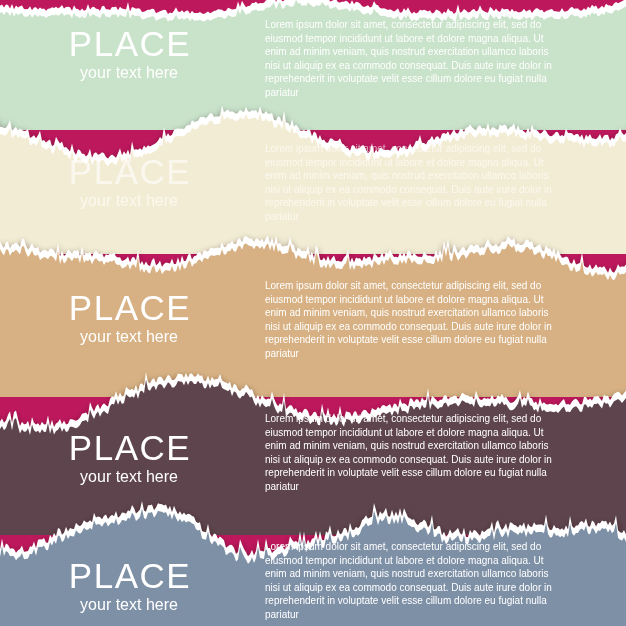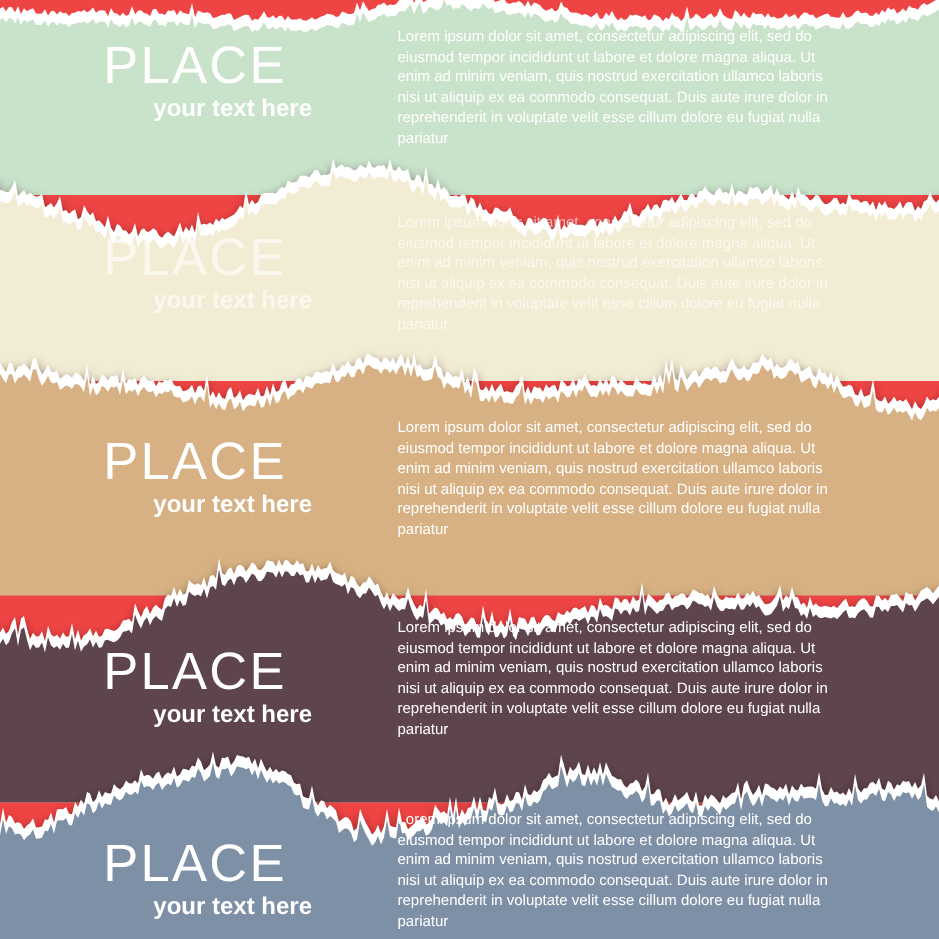--- a/index.html
+++ b/index.html
@@ -7,21 +7,21 @@
     padding: 0;
     background: #ffffff;
   }
 
   #poster {
     position: relative;
     width: 626px;
     height: 626px;
     overflow: hidden;
     font-family: "Liberation Sans", sans-serif;
-    background: #ef4444;
+    background: #be185d;
   }
 
   
   .band {
     position: absolute;
     left: 0;
     width: 626px;
     overflow: visible;
   }
 
@@ -54,25 +54,24 @@
     font-weight: 300;
     letter-spacing: 1.5px;
     color: #ffffff;
     line-height: 1;
     margin: 0;
     white-space: nowrap;
   }
 
   .place-sub {
     font-size: 16px;
-    font-weight: 700;
+    font-weight: 400;
     color: #ffffff;
     line-height: 1;
     margin: 4px 0 0 0;
-    text-align: right;
     padding-right: 2px;
     white-space: nowrap;
   }
 
   .body-text {
     position: absolute;
     left: 265px;
     width: 292px;
     font-size: 10px;
     line-height: 13.6px;

